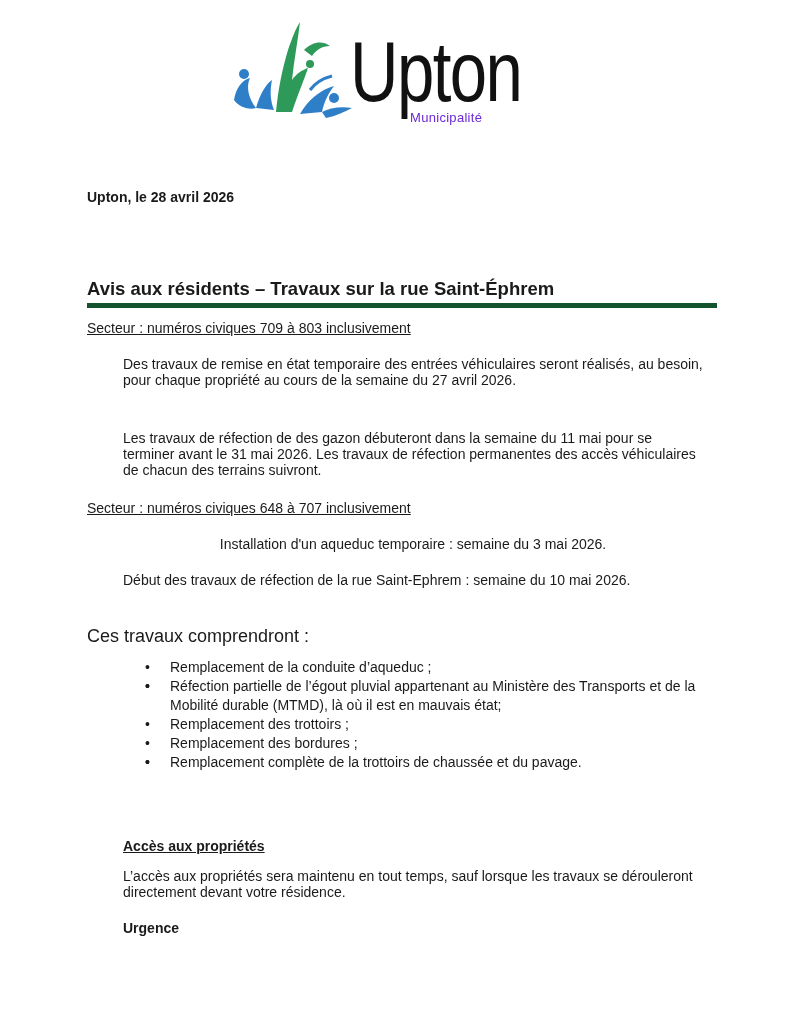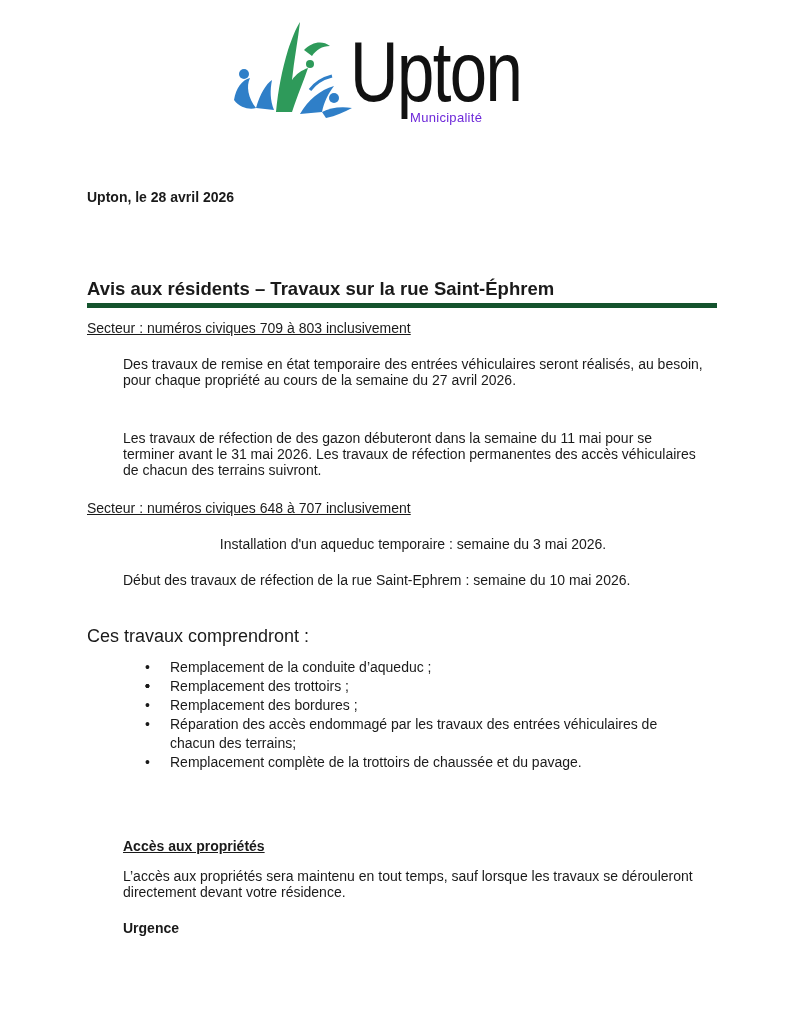--- a/index.html
+++ b/index.html
@@ -54,23 +54,23 @@
 
 <div class="sector" style="top:500px;">Secteur : numéros civiques 648 à 707 inclusivement</div>
 <div class="para" style="top:536px;text-align:center;">Installation d'un aqueduc temporaire : semaine du 3 mai 2026.</div>
 <div class="para" style="top:572px;">Début des travaux de réfection de la rue Saint-Ephrem : semaine du 10 mai 2026.</div>
 
 <div class="plain" style="top:626px;">Ces travaux comprendront :</div>
 
 <ul class="bullets">
   <li><span class="dot">•</span><span>Remplacement de la conduite d’aqueduc ;</span></li>
   <li><span class="dot">•</span></li>
-  <li><span class="dot">•</span></li>
+  <li><span class="dot">•</span><span>Réfection partielle de l’égout pluvial appartenant au Ministère des Transports et de la Mobilité durable (MTMD), là où il est en mauvais état;</span></li>
   <li><span class="dot">•</span><span>Remplacement des trottoirs ;</span></li>
   <li><span class="dot">•</span><span>Remplacement des bordures ;</span></li>
-  <li><span class="dot">•</span><span>Réparation des accès endommagé par les travaux des entrées véhiculaires de chacun des terrains;</span></li>
+  <li><span class="dot">•</span></li>
   <li><span class="dot">•</span><span>Remplacement complète de la trottoirs de chaussée et du pavage.</span></li>
 </ul>
 
 <div class="subhead" style="top:838px;text-decoration:underline;">Accès aux propriétés</div>
 <div class="para" style="top:868px;">L’accès aux propriétés sera maintenu en tout temps, sauf lorsque les travaux se dérouleront directement devant votre résidence.</div>
 
 <div class="subhead" style="top:920px;">Urgence</div>
 
 </body></html>

